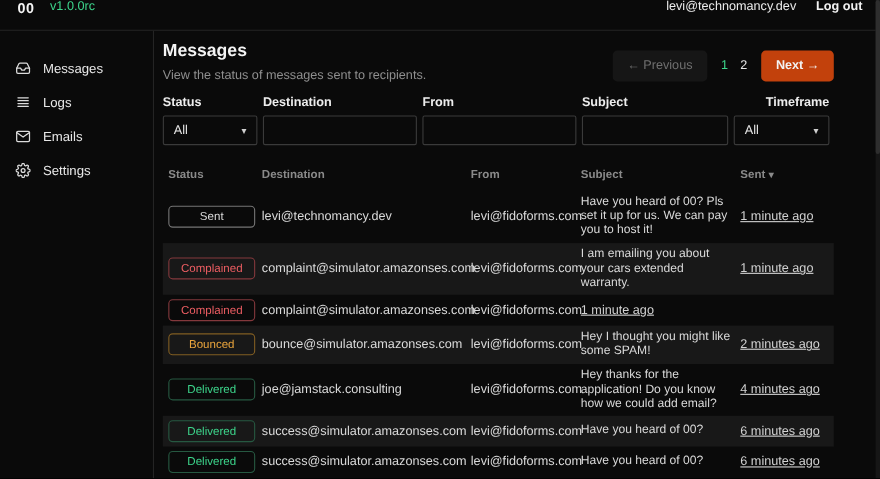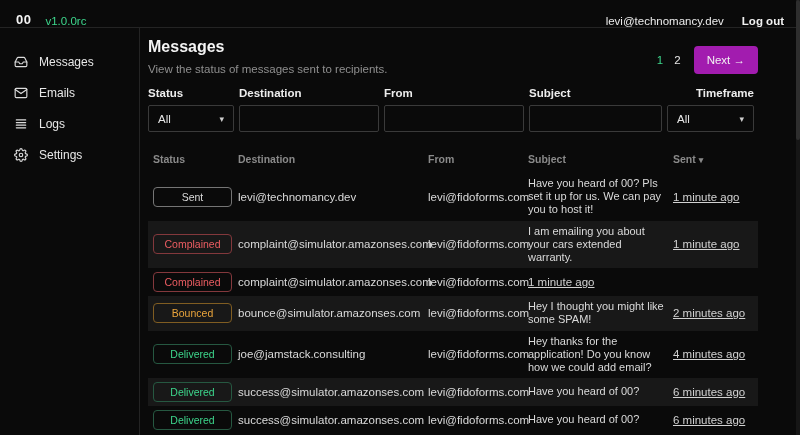--- a/index.html
+++ b/index.html
@@ -1,21 +1,21 @@
 <!DOCTYPE html>
 <html><head>
 <meta charset="utf-8">
 <style>
   * { margin:0; padding:0; box-sizing:border-box; }
   html,body { background:#000; }
   body { font-family:"Liberation Sans", sans-serif; }
   .screen { position:relative; width:800px; height:435px; background:#0a0a0a; color:#e6e6e6; overflow:hidden; }
 
   
-  .topbar { height:28px; display:flex; align-items:flex-end; padding:0 16px; border-bottom:1px solid #242424; }
+  .topbar { height:28px; display:flex; align-items:flex-start; padding:0 16px; border-bottom:1px solid #242424; }
   .logo { font-weight:700; font-size:13px; color:#f5f5f5; letter-spacing:.5px; cursor:pointer; }
   .version { margin-left:14px; font-size:11.5px; color:#3dd68c; }
   .topbar-right { margin-left:auto; display:flex; align-items:center; gap:18px; font-size:11.5px; }
   .user-email { color:#ececec; }
   .logout { color:#f2f2f2; font-weight:600; cursor:pointer; }
 
   .layout { display:flex; height:407px; }
 
   
   .sidebar { width:140px; border-right:1px solid #242424; padding-top:22px; flex-shrink:0; }
@@ -27,21 +27,21 @@
   .main-header { display:flex; justify-content:space-between; align-items:flex-start; }
   .page-title { font-size:16px; font-weight:700; color:#f4f4f4; }
   .page-subtitle { margin-top:7px; font-size:11.5px; color:#8f8f8f; }
 
   .pagination { display:flex; align-items:center; gap:13px; margin-top:8px; }
   .btn { border:none; border-radius:4px; font-family:inherit; font-size:11.5px; padding:8px 13px; cursor:pointer; }
   .btn-prev { background:#161616; color:#707070; }
   .page-nums { display:flex; gap:11px; font-size:11.5px; }
   .page-num { cursor:pointer; color:#e6e6e6; }
   .page-num.active { color:#3dd68c; }
-  .btn-next { background:#a21caf; color:#f2f2f2; font-weight:400; }
+  .btn-next { background:#c2410c; color:#f2f2f2; font-weight:700; }
 
   
   .filters { display:flex; gap:5px; margin-top:12px; }
   .filter-label { display:block; font-size:11.5px; font-weight:700; color:#ededed; margin-bottom:6px; }
   .control { height:27px; width:100%; border:1px solid #3a3a3a; border-radius:2px; background:transparent; color:#e6e6e6; font-size:11.5px; font-family:inherit; }
   .select { display:flex; align-items:center; justify-content:space-between; padding:0 9px; cursor:pointer;gap:36px; }
   .select .arrow { font-size:9px; color:#cfcfcf; }
   input.control { padding:0 8px; outline:none; }
   .fg-status { width:86px; } .fg-dest { width:140px; } .fg-from { width:140px; } .fg-subject { width:133px; } .fg-time { width:87px;text-align:right; }
 
@@ -88,50 +88,51 @@
     <div class="sidebar">
       <div class="nav-item">
         <svg viewBox="0 0 24 24">
             <path d="M22 12h-6l-2 3h-4l-2-3H2"></path>
             <path d="M5.45 5.11 2 12v6a2 2 0 0 0 2 2h16a2 2 0 0 0 2-2v-6l-3.45-6.89A2 2 0 0 0 16.76 4H7.24a2 2 0 0 0-1.79 1.11z"></path>
           </svg>
         <span>Messages</span>
       </div>
       <div class="nav-item">
         <svg viewBox="0 0 24 24">
-            <rect x="2" y="4" width="20" height="16" rx="2"></rect>
-            <polyline points="22,6 12,13 2,6"></polyline>
-          </svg>
-        <span>Emails</span>
-      </div>
-      <div class="nav-item">
-        <svg viewBox="0 0 24 24">
             <line x1="4" y1="5" x2="20" y2="5"></line>
             <line x1="4" y1="9.5" x2="20" y2="9.5"></line>
             <line x1="4" y1="14" x2="20" y2="14"></line>
             <line x1="4" y1="18.5" x2="20" y2="18.5"></line>
           </svg>
         <span>Logs</span>
+      </div>
+      <div class="nav-item">
+        <svg viewBox="0 0 24 24">
+            <rect x="2" y="4" width="20" height="16" rx="2"></rect>
+            <polyline points="22,6 12,13 2,6"></polyline>
+          </svg>
+        <span>Emails</span>
       </div>
       <div class="nav-item">
         <svg viewBox="0 0 24 24">
             <circle cx="12" cy="12" r="3"></circle>
             <path d="M19.4 15a1.65 1.65 0 0 0 .33 1.82l.06.06a2 2 0 0 1 0 2.83 2 2 0 0 1-2.83 0l-.06-.06a1.65 1.65 0 0 0-1.82-.33 1.65 1.65 0 0 0-1 1.51V21a2 2 0 0 1-2 2 2 2 0 0 1-2-2v-.09A1.65 1.65 0 0 0 9 19.4a1.65 1.65 0 0 0-1.82.33l-.06.06a2 2 0 0 1-2.83 0 2 2 0 0 1 0-2.83l.06-.06a1.65 1.65 0 0 0 .33-1.82 1.65 1.65 0 0 0-1.51-1H3a2 2 0 0 1-2-2 2 2 0 0 1 2-2h.09A1.65 1.65 0 0 0 4.6 9a1.65 1.65 0 0 0-.33-1.82l-.06-.06a2 2 0 0 1 0-2.83 2 2 0 0 1 2.83 0l.06.06a1.65 1.65 0 0 0 1.82.33H9a1.65 1.65 0 0 0 1-1.51V3a2 2 0 0 1 2-2 2 2 0 0 1 2 2v.09a1.65 1.65 0 0 0 1 1.51 1.65 1.65 0 0 0 1.82-.33l.06-.06a2 2 0 0 1 2.83 0 2 2 0 0 1 0 2.83l-.06.06a1.65 1.65 0 0 0-.33 1.82V9a1.65 1.65 0 0 0 1.51 1H21a2 2 0 0 1 2 2 2 2 0 0 1-2 2h-.09a1.65 1.65 0 0 0-1.51 1z"></path>
           </svg>
         <span>Settings</span>
       </div>
     </div>
 
     <div class="main">
       <div class="main-header">
         <div>
           <div class="page-title">Messages</div>
           <div class="page-subtitle">View the status of messages sent to recipients.</div>
         </div>
         <div class="pagination">
+          <button class="btn btn-prev">← Previous</button>
           <div class="page-nums">
             <span class="page-num active">1</span>
             <span class="page-num">2</span>
           </div>
           <button class="btn btn-next">Next →</button>
         </div>
       </div>
 
       <div class="filters">
         <div class="fg-status">

